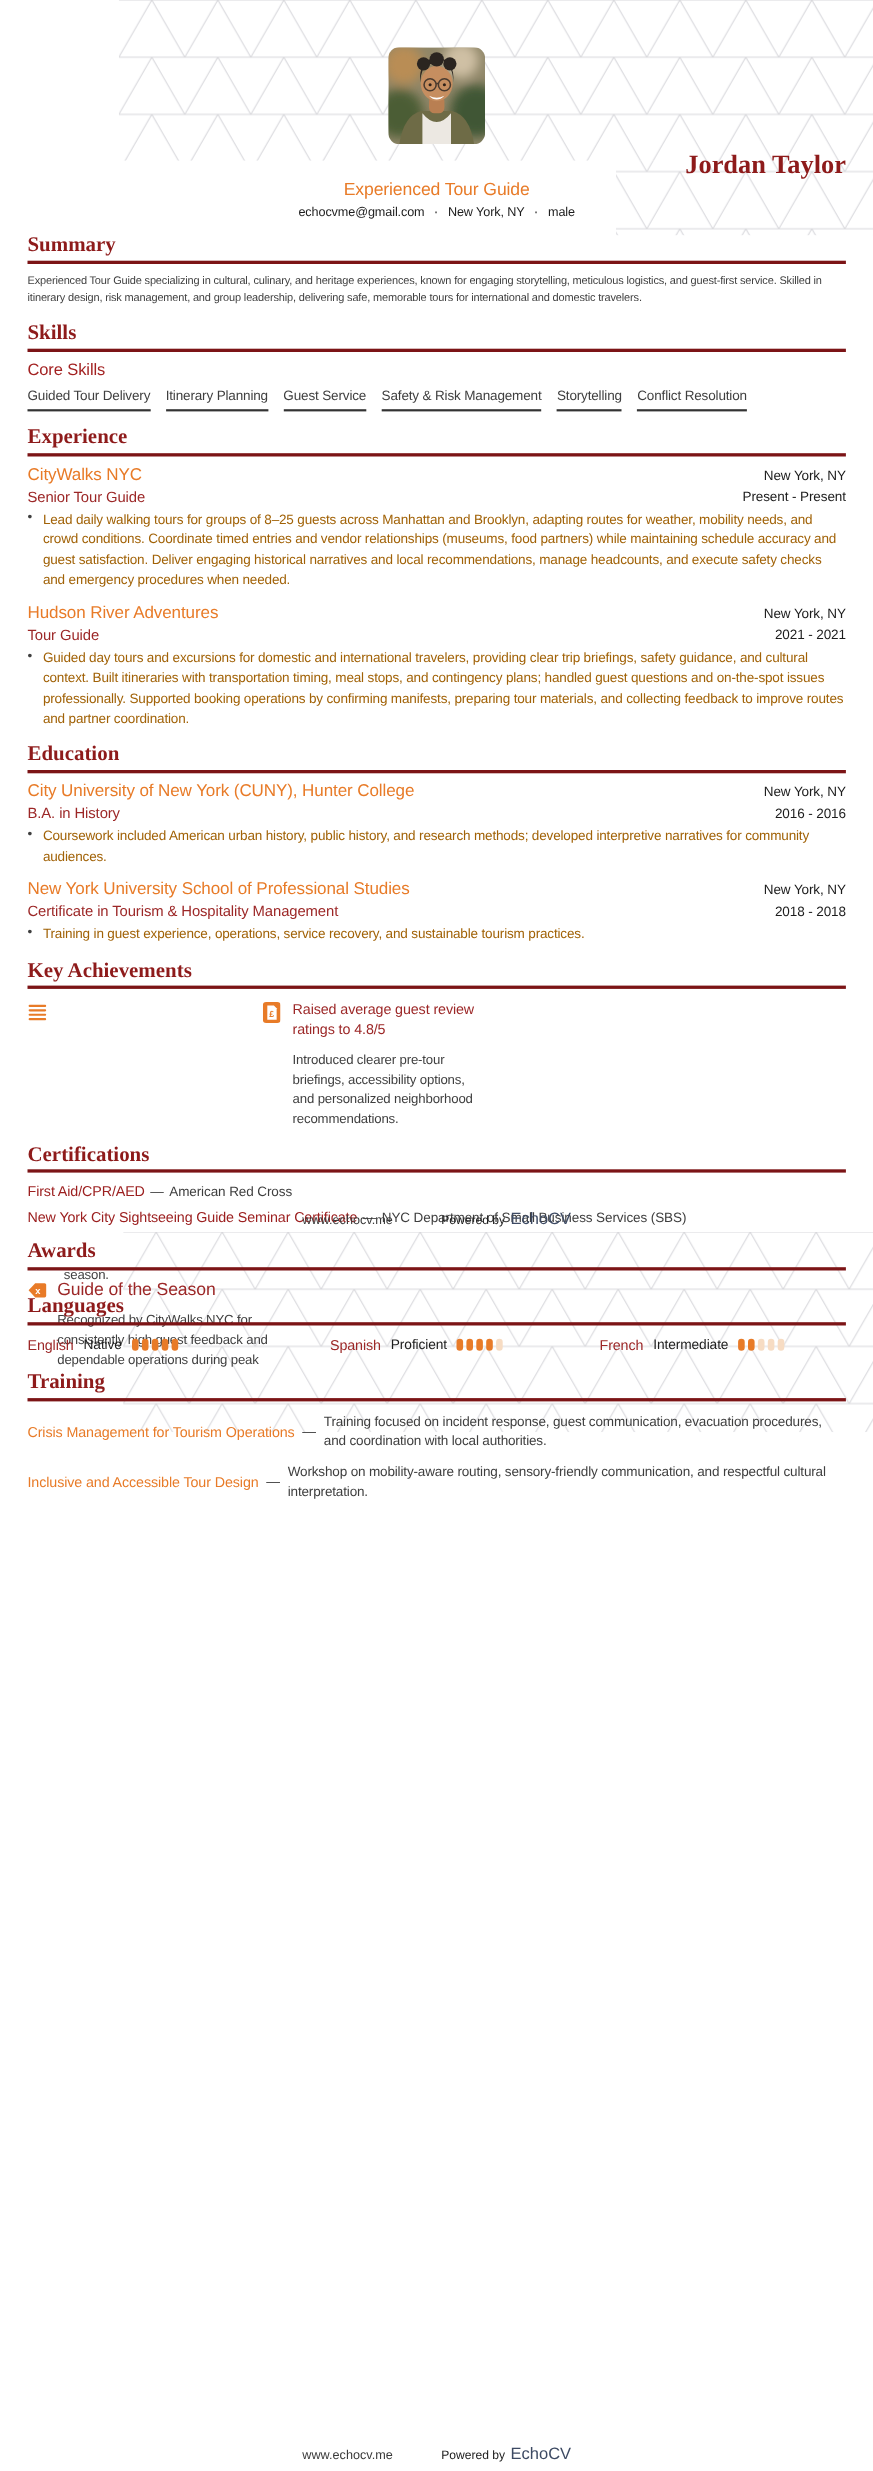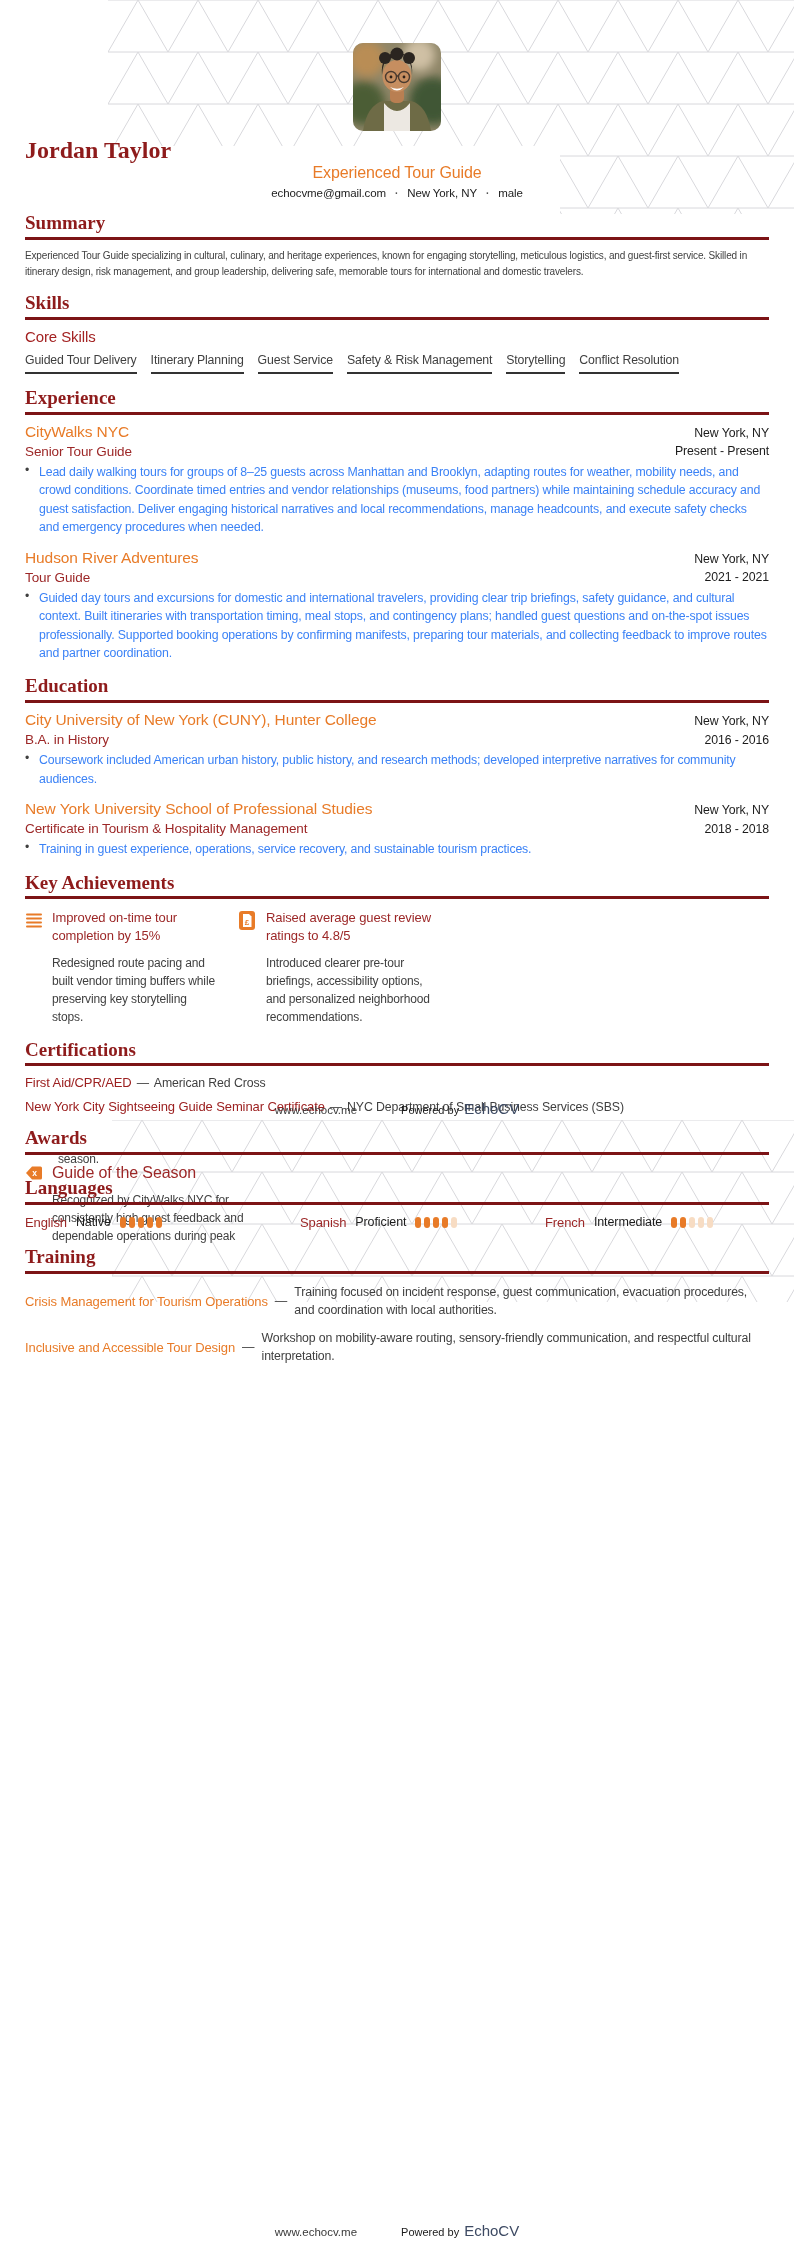--- a/index.html
+++ b/index.html
@@ -4,21 +4,21 @@
 <style>
   html,body{margin:0;padding:0;background:#ffffff;}
   .page{position:relative;width:794px;height:2246px;background:#fff;overflow:hidden;
         font-family:"Liberation Sans",sans-serif;color:#3f3f3f;}
   .pattern{position:absolute;z-index:0;}
   .content{position:absolute;left:0;top:0;right:0;z-index:1;padding:0 25px;}
   .page2{position:absolute;left:0;top:1152px;right:0;z-index:1;padding:0 25px;}
 
   
   .photo-wrap{width:88px;height:88px;margin:43px auto 0;border-radius:10px;overflow:hidden;display:block;}
-  .person-name{margin:6px 0 0;text-align:left;font-family:"Liberation Serif",serif;font-weight:bold;
+  .person-name{margin:6px 0 0;text-align:right;font-family:"Liberation Serif",serif;font-weight:bold;
                font-size:24px;line-height:1.1;color:#8e1b1b;}
   .person-title{margin-top:1px;text-align:center;font-size:16px;color:#e87b28;letter-spacing:-0.1px;}
   .contact-line{margin-top:5px;text-align:center;font-size:11.5px;color:#1c1c1c;letter-spacing:-0.1px;}
   .contact-line .sep{color:#555;font-weight:bold;margin:0 9px;font-size:10px;}
 
   
   .section{margin-top:13px;}
   .section-title{font-family:"Liberation Serif",serif;font-weight:bold;
                  font-size:19px;line-height:1.15;color:#8e1b1b;}
   .rule{height:3px;background:#7c1416;margin-top:3px;}
@@ -30,21 +30,21 @@
 
   .entry{margin-top:8px;}
   .entry + .entry{margin-top:12px;}
   .entry-head{display:flex;justify-content:space-between;align-items:baseline;}
   .org{font-size:15.5px;color:#e87b28;letter-spacing:-0.1px;}
   .right-meta{font-size:12.3px;color:#1c1c1c;letter-spacing:-0.1px;}
   .role-row{display:flex;justify-content:space-between;align-items:center;margin-top:3px;}
   .role{font-size:13.5px;color:#9c2727;letter-spacing:-0.1px;}
   .bullet{display:flex;margin-top:4px;}
   .bullet .marker{width:14px;flex:0 0 14px;font-size:12.3px;color:#3f3f3f;}
-  .bullet .btext{flex:1;font-size:12.3px;line-height:1.5;color:#3b82f6;letter-spacing:-0.15px;}
+  .bullet .btext{flex:1;font-size:12.3px;line-height:1.5;color:#a16207;letter-spacing:-0.15px;}
 
   .ach-row{display:flex;gap:22px;margin-top:10px;}
   .ach-item{display:flex;width:192px;}
   .ach-icon{flex:0 0 18px;margin-right:9px;padding-top:2px;}
   .ach-title{font-size:13px;line-height:1.35;color:#9c2727;letter-spacing:-0.1px;}
   .ach-desc{margin-top:9px;font-size:12px;line-height:1.5;color:#3f3f3f;letter-spacing:-0.15px;}
 
   .cert-item{margin-top:9px;font-size:12.3px;letter-spacing:-0.1px;}
   .cert-name{font-size:13px;color:#9c2020;}
   .dash{color:#3f3f3f;margin:0 5px;}
@@ -252,24 +252,20 @@
           <span class="ach-icon">
             <svg width="18" height="18" viewBox="0 0 18 18">
               <g stroke="#e87b28" stroke-width="2" stroke-linecap="round">
                 <line x1="2" y1="3.5" x2="16" y2="3.5"></line>
                   <line x1="2" y1="7.5" x2="16" y2="7.5"></line>
                 <line x1="2" y1="11.5" x2="16" y2="11.5"></line>
                   <line x1="2" y1="15.5" x2="16" y2="15.5"></line>
               </g>
             </svg>
           </span>
-          <div>
-            <div class="ach-title">Improved on-time tour completion by 15%</div>
-            <div class="ach-desc">Redesigned route pacing and built vendor timing buffers while preserving key storytelling stops.</div>
-          </div>
         </div>
         <div class="ach-item">
           <span class="ach-icon">
             <svg width="16" height="19" viewBox="0 0 16 19">
               <rect x="0" y="0" width="16" height="19" rx="3" fill="#e87b28"></rect>
               <path d="M4 3 h6 l2.5 2.5 V16 H4 Z" fill="#ffffff"></path>
               <text x="8" y="13.5" font-size="8" font-family="Liberation Sans, sans-serif" fill="#e87b28" text-anchor="middle" font-weight="bold">£</text>
             </svg>
           </span>
           <div>

